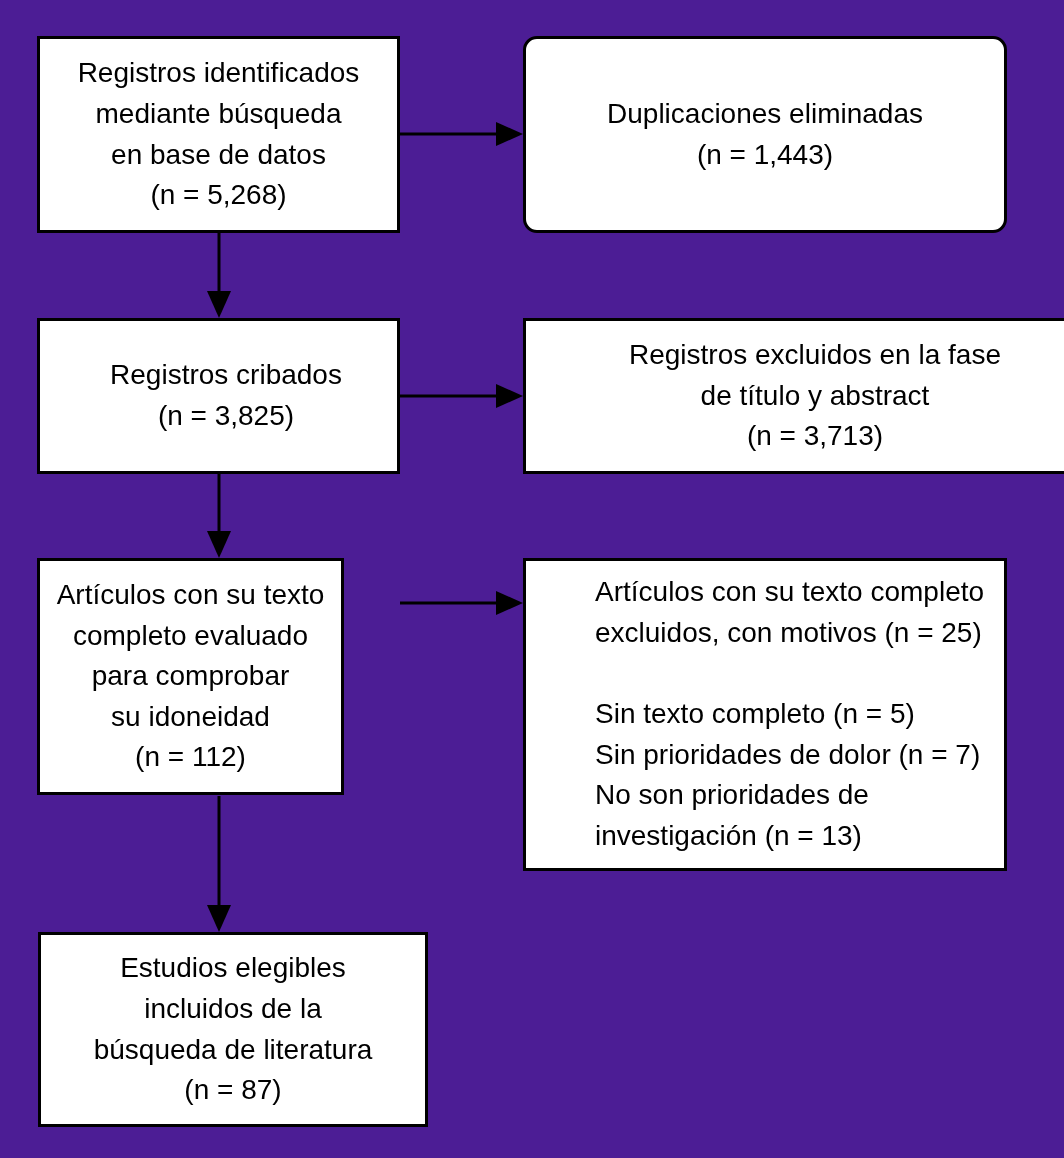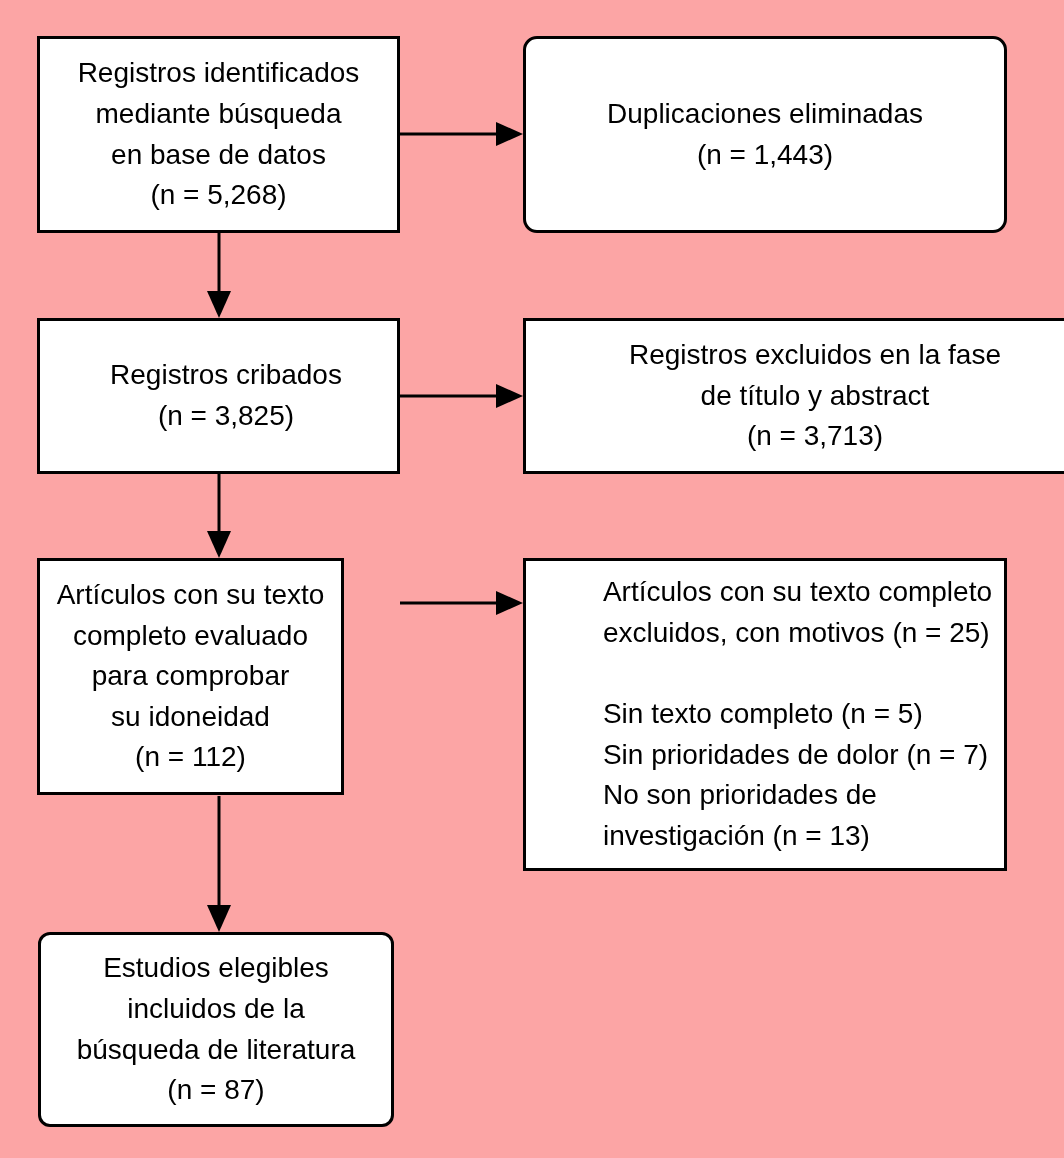--- a/index.html
+++ b/index.html
@@ -4,41 +4,42 @@
 <style>
   html, body {
     margin: 0;
     padding: 0;
     background: #ffffff;
   }
   .canvas {
     position: relative;
     width: 1064px;
     height: 1158px;
-    background: #fca5a5;
+    background: #4c1d95;
     font-family: "Liberation Sans", "DejaVu Sans", sans-serif;
     color: #000000;
   }
   .flow-box {
     position: absolute;
     box-sizing: border-box;
     border: 3px solid #000000;
     background: #ffffff;
     display: flex;
     align-items: center;
     justify-content: center;
   }
   .flow-box .box-text {
     font-size: 28px;
     line-height: 1.45;
     text-align: center;
     white-space: pre-line;
   }
   .flow-box.align-left {
-    justify-content: flex-end;
+    justify-content: flex-start;
+    padding-left: 41px;
   }
   .flow-box.align-left .box-text {
     text-align: left;
     padding-left: 28px;
     padding-right: 12px;
   }
   .arrow-layer {
     position: absolute;
     left: 0;
     top: 0;
@@ -113,20 +114,20 @@
   <div class="flow-box align-left" style="left:523px; top:558px; width:484px; height:313px;">
     <div class="box-text">Artículos con su texto completo
 excluidos, con motivos (n = 25)
 
 Sin texto completo (n = 5)
 Sin prioridades de dolor (n = 7)
 No son prioridades de
 investigación (n = 13)</div>
   </div>
 
-  <div class="flow-box" style="left:38px; top:932px; width:356px; height:195px;border-radius:12px;">
+  <div class="flow-box" style="left:38px; top:932px; width:390px; height:195px;">
     <div class="box-text">Estudios elegibles
 incluidos de la
 búsqueda de literatura
 (n = 87)</div>
   </div>
 
 </div>
 
 </body></html>

